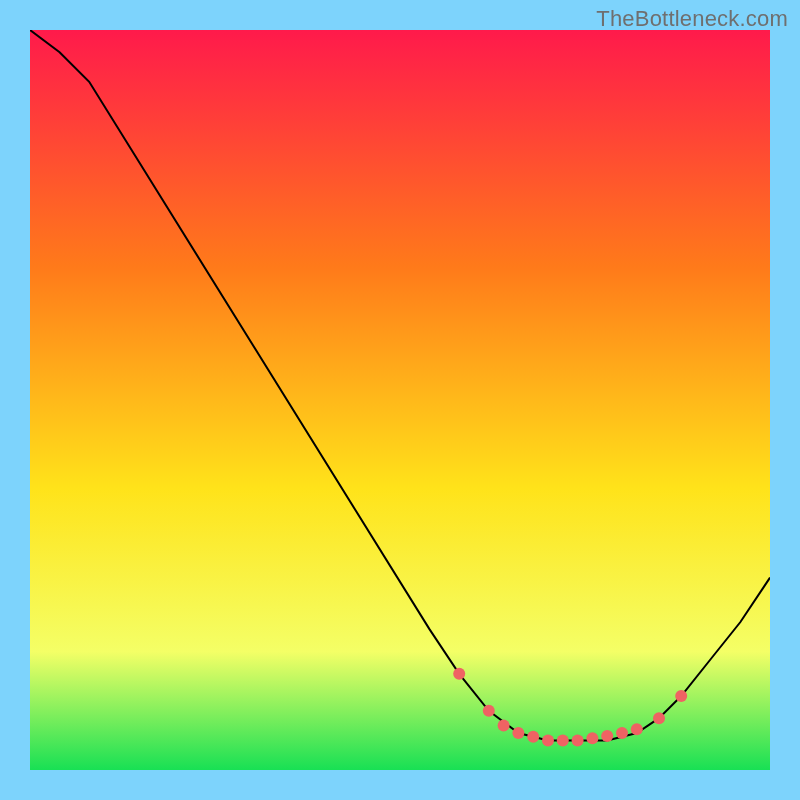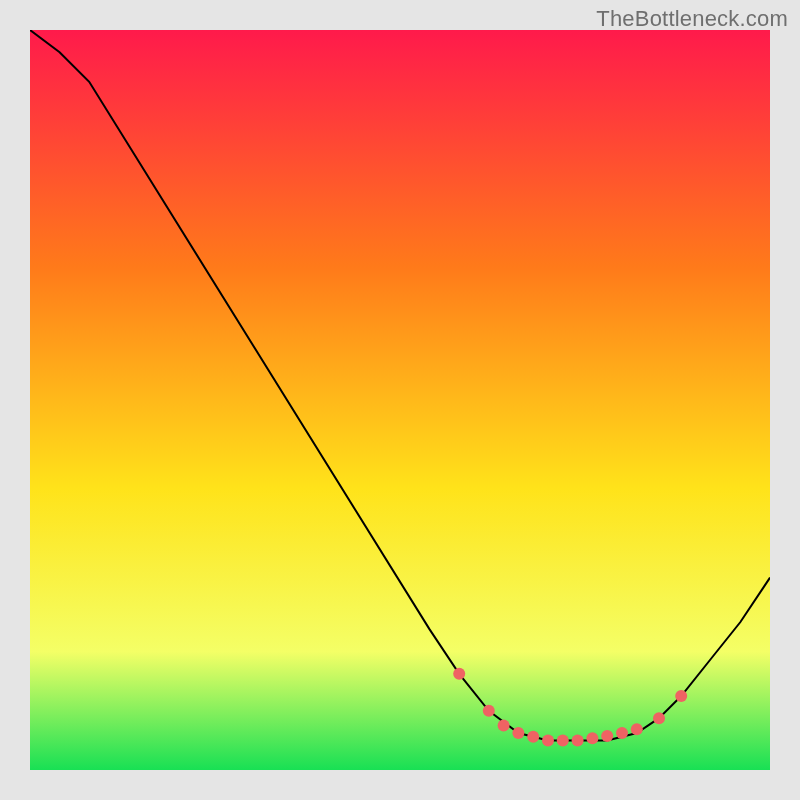--- a/index.html
+++ b/index.html
@@ -8,21 +8,21 @@
     width: 800px;
     height: 800px;
     background: #000;
     overflow: hidden;
     font-family: Arial, Helvetica, sans-serif;
   }
   .frame {
     position: relative;
     width: 800px;
     height: 800px;
-    background: #e5e5e5;
+    background: #7dd3fc;
   }
   .plot {
     position: absolute;
     left: 30px;
     top: 30px;
     width: 740px;
     height: 740px;
     
   }
   .watermark {

